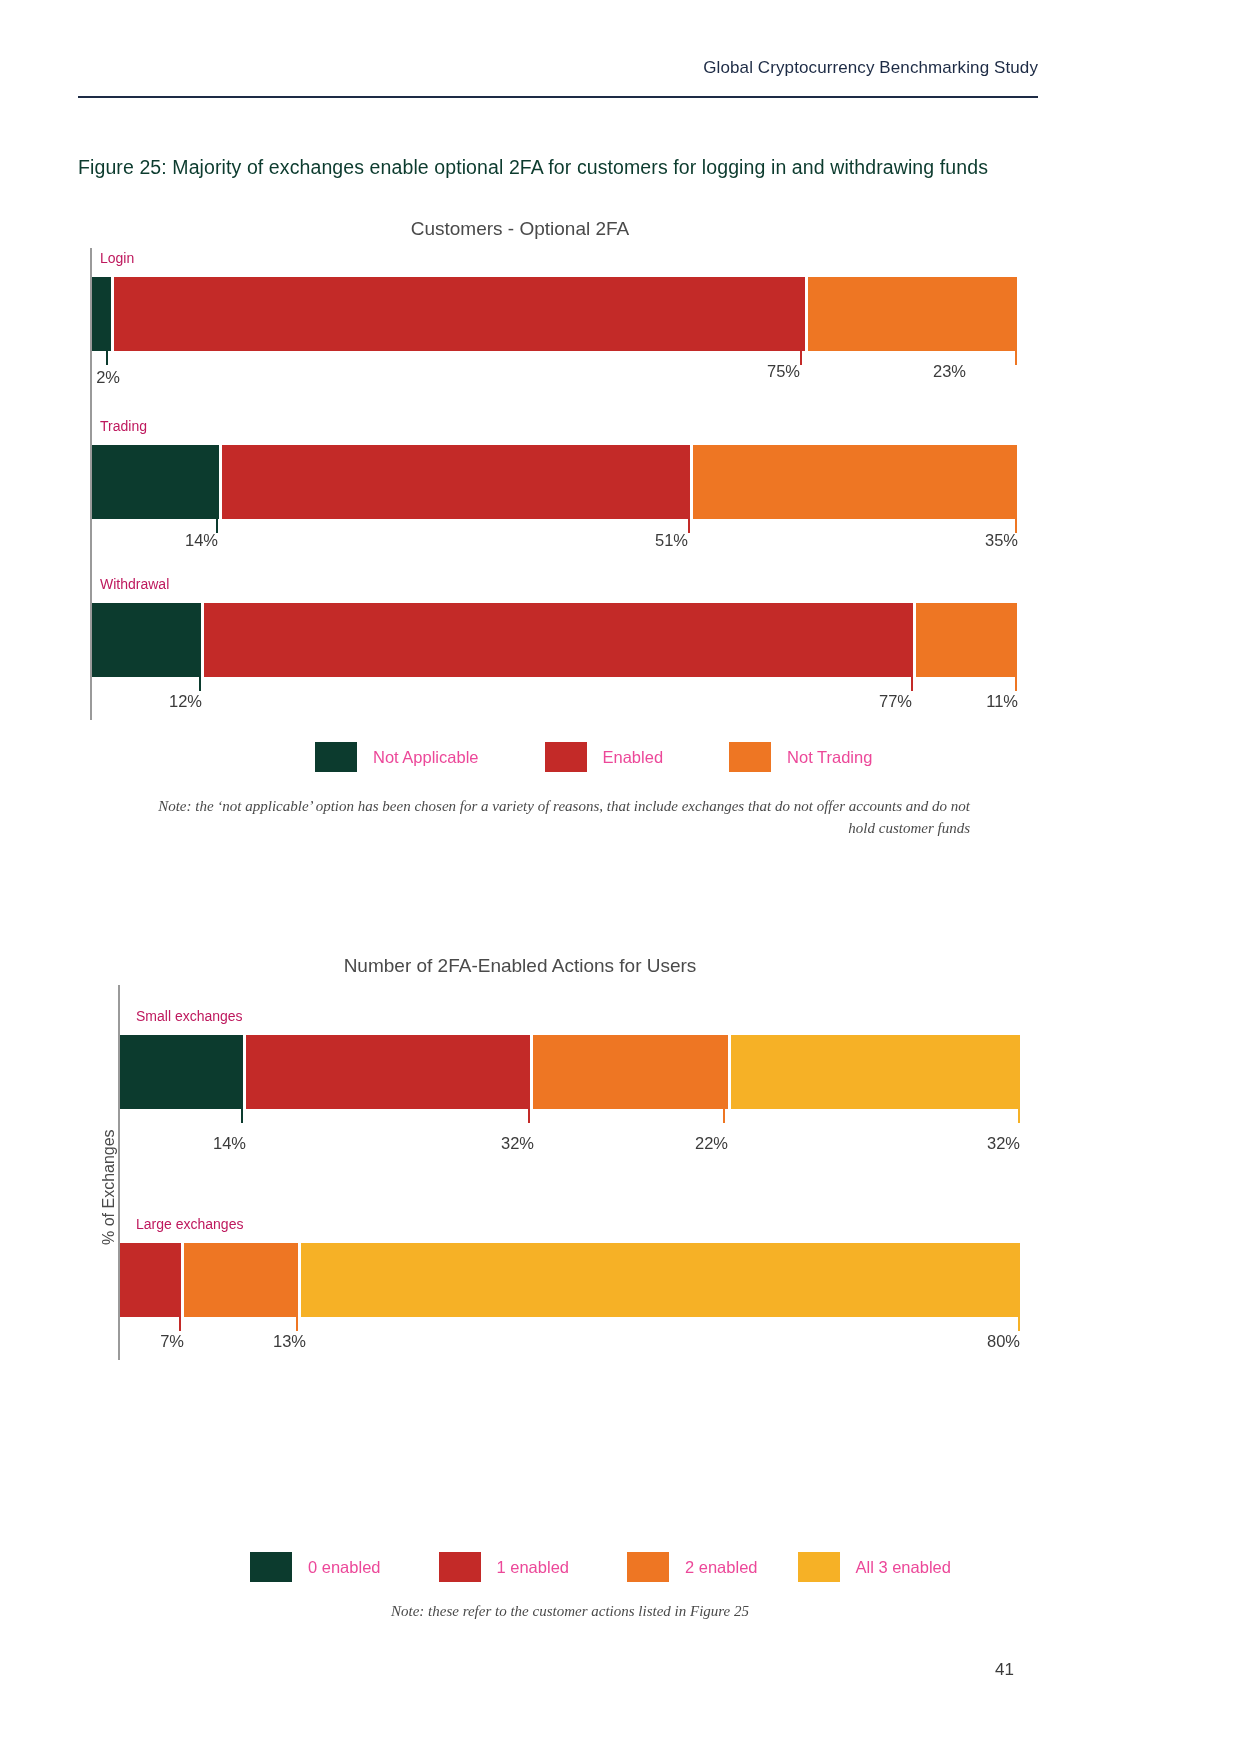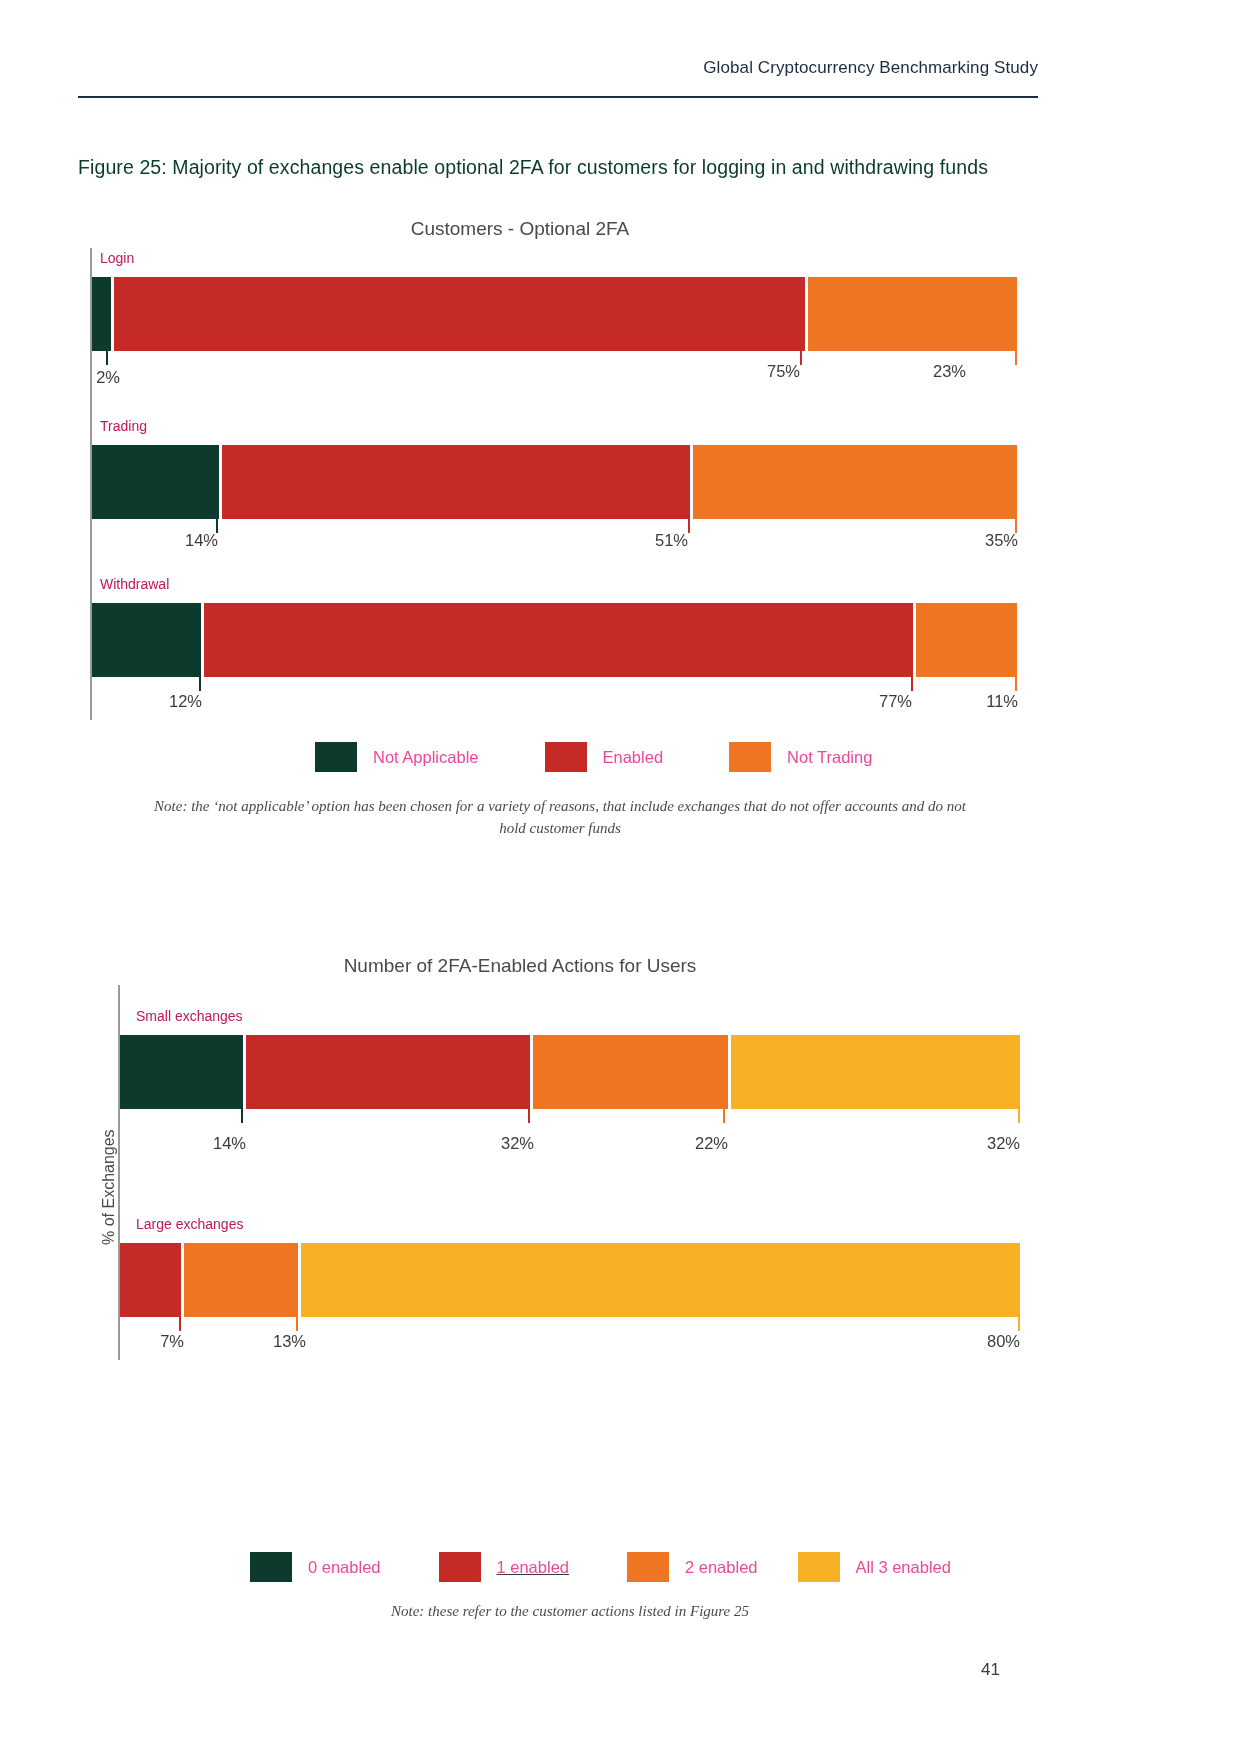--- a/index.html
+++ b/index.html
@@ -137,21 +137,21 @@
     font-style: italic;
     font-size: 15px;
     color: #4a4a4a;
     text-align: center;
     line-height: 1.45;
   }
 
   
   .page-number {
     position: absolute;
-    right: 92px;
+    right: 78px;
     top: 1660px;
     font-size: 17px;
     color: #3b3b3b;
   }
 </style>
 </head>
 <body>
 
 <div class="page">
 
@@ -213,21 +213,21 @@
         <span class="legend-swatch" style="background:#c32a28;"></span>
         <span class="legend-text">Enabled</span>
       </div>
       <div class="legend-item">
         <span class="legend-swatch" style="background:#ee7623;"></span>
         <span class="legend-text">Not Trading</span>
       </div>
     </div>
   </div>
 
-  <div class="note" style="left:150px; top:796px; width:820px;">Note: the ‘not applicable’ option has been chosen for a variety of reasons, that include exchanges that do not offer accounts and do not hold customer funds</div>
+  <div class="note" style="left:150px; top:796px; width:820px;text-align:right;">Note: the ‘not applicable’ option has been chosen for a variety of reasons, that include exchanges that do not offer accounts and do not hold customer funds</div>
 
 
   <div class="chart" id="chart-26">
     <div class="chart-title" style="top:955px;">Number of 2FA-Enabled Actions for Users</div>
 
     <div class="axis-line" style="left:118px; top:985px; height:375px;"></div>
     <div class="y-axis-title" style="left:100px; top:1245px;">% of Exchanges</div>
 
     <div class="group-label" style="left:136px; top:1008px;">Small exchanges</div>
     <div class="bar-row" style="left:120px; top:1035px; width:900px;">
@@ -256,21 +256,21 @@
     <div class="tick" style="left:1018px; top:1317px; background:#f6b126;"></div>
     <div class="val-label" style="left:124px; top:1332px; width:60px;">7%</div>
     <div class="val-label" style="left:236px; top:1332px; width:70px;">13%</div>
     <div class="val-label" style="left:950px; top:1332px; width:70px;">80%</div>
 
     <div class="legend" style="left:250px; top:1552px;">
       <div class="legend-item" style="margin-right:58px;">
         <span class="legend-swatch" style="background:#0c3b2e;"></span>
         <span class="legend-text">0 enabled</span>
       </div>
-      <div class="legend-item" style="margin-right:58px;text-decoration:underline;">
+      <div class="legend-item" style="margin-right:58px;">
         <span class="legend-swatch" style="background:#c32a28;"></span>
         <span class="legend-text">1 enabled</span>
       </div>
       <div class="legend-item" style="margin-right:40px;">
         <span class="legend-swatch" style="background:#ee7623;"></span>
         <span class="legend-text">2 enabled</span>
       </div>
       <div class="legend-item">
         <span class="legend-swatch" style="background:#f6b126;"></span>
         <span class="legend-text">All 3 enabled</span>

